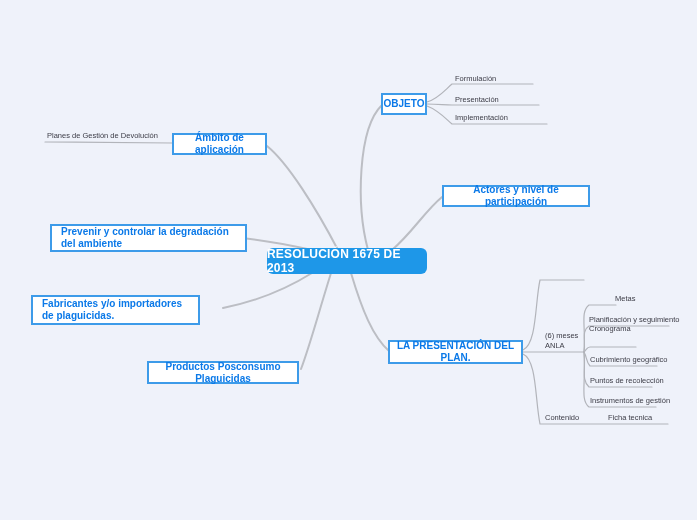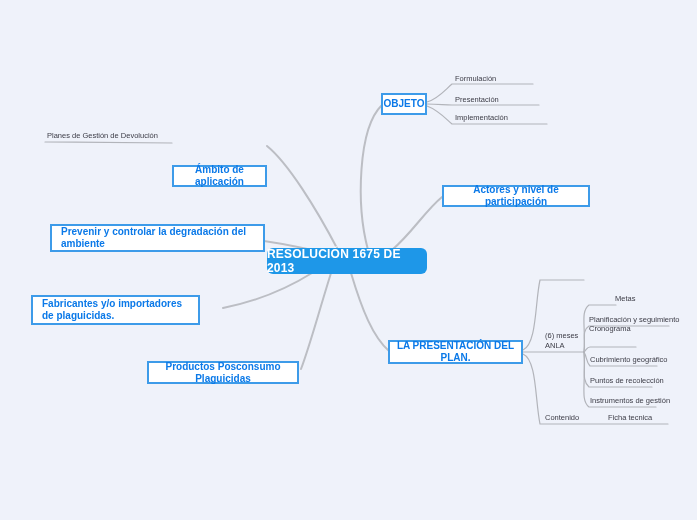--- a/index.html
+++ b/index.html
@@ -42,23 +42,23 @@
   }
   .leaf{
     position:absolute;
     font-size:7.5px;
     color:#3C3C46;
     white-space:nowrap;
     cursor:pointer;
   }
   
   #n-objeto{left:381px;top:93px;width:46px;height:22px;}
-  #n-ambito{left:172px;top:133px;width:95px;height:22px;margin-top:32px;}
+  #n-ambito{left:172px;top:133px;width:95px;height:22px;}
   #n-actores{left:442px;top:185px;width:148px;height:22px;}
-  #n-prevenir{left:50px;top:224px;width:215px;height:28px;}
+  #n-prevenir{left:50px;top:224px;width:197px;height:28px;}
   #n-fabricantes{left:31px;top:295px;width:169px;height:30px;}
   #n-productos{left:147px;top:361px;width:152px;height:23px;}
   #n-presentacion{left:388px;top:340px;width:135px;height:24px;}
   
   #l-formulacion{left:455px;top:74px;}
   #l-presentacion{left:455px;top:95px;}
   #l-implementacion{left:455px;top:113px;}
   #l-planes{left:47px;top:131px;}
   #l-meses{left:545px;top:286px;margin-top:45px;}
   #l-anla{left:545px;top:341px;}

